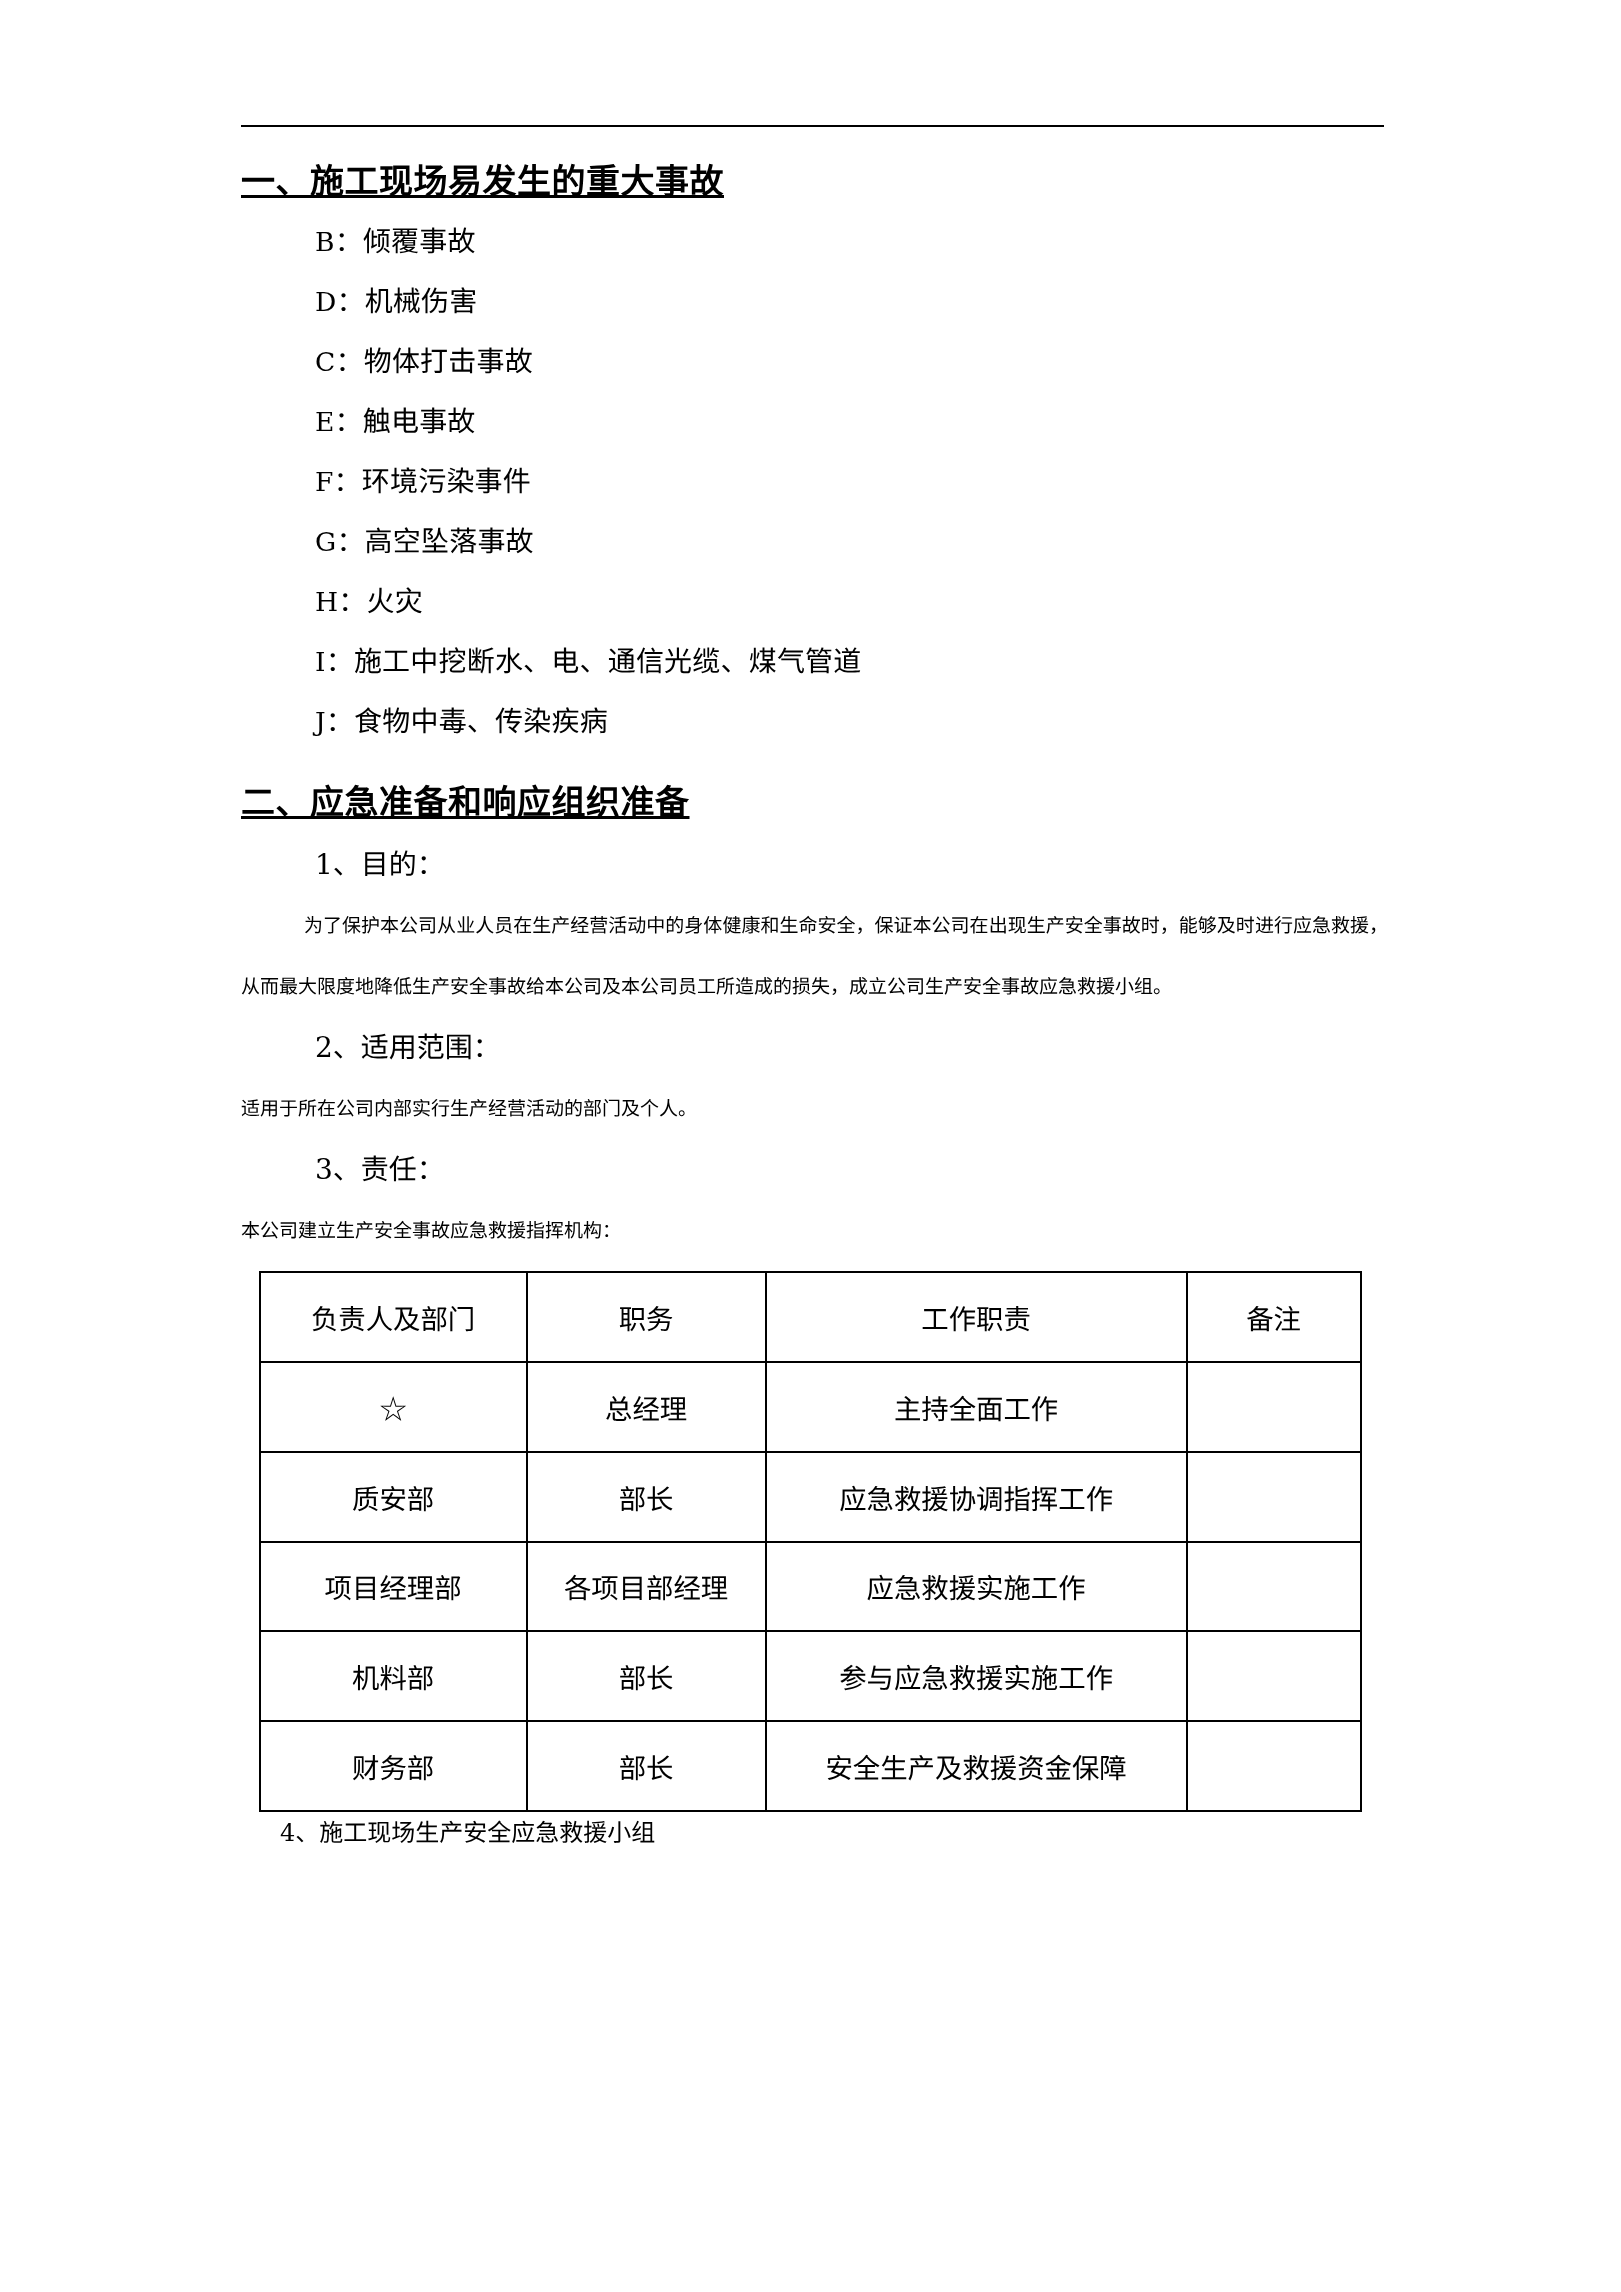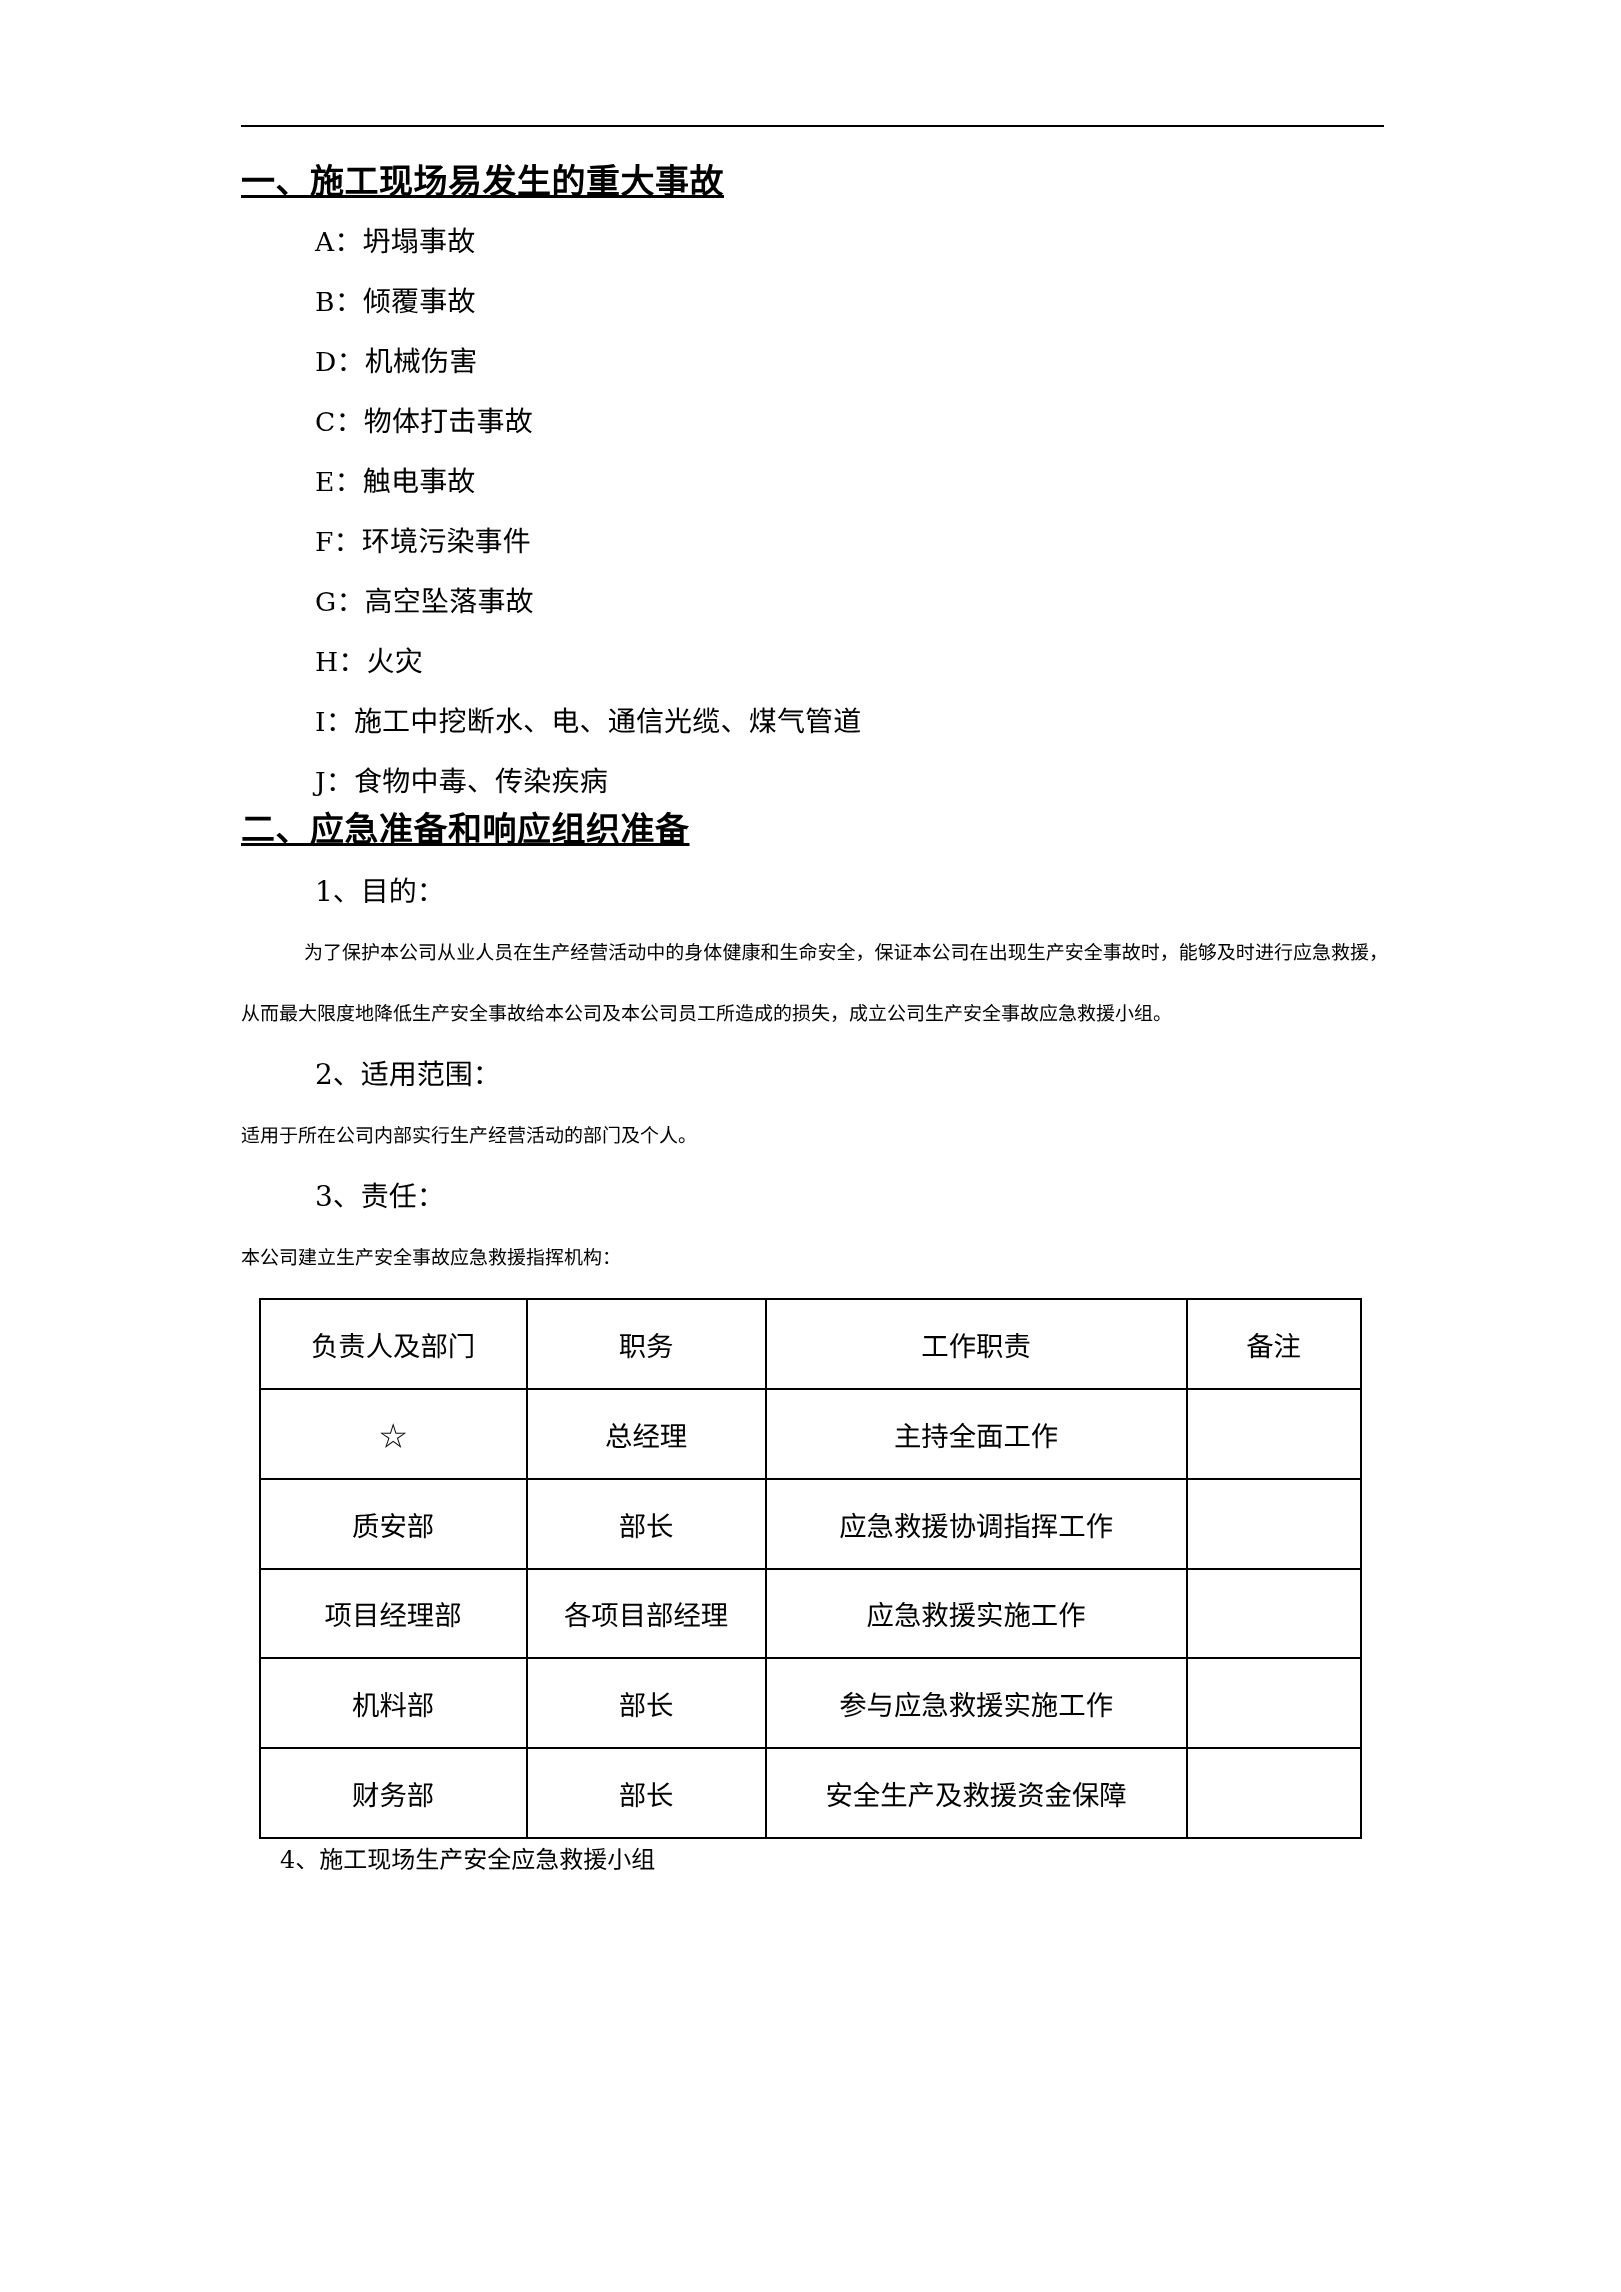--- a/index.html
+++ b/index.html
@@ -46,21 +46,21 @@
     font-size: 34px;
     line-height: 1.0;
     letter-spacing: 0.5px;
     margin: 0 0 13.7px 0;
     padding: 0;
     white-space: nowrap;
     text-decoration: underline;
   }
 
   h1.section-heading.second {
-    margin-top: 0;
+    margin-top: 33px;
     margin-bottom: 15.7px;
   }
 
   ul.hazard-list {
     list-style: none;
     margin: 0;
     padding: 0;
   }
 
   ul.hazard-list li {
@@ -138,21 +138,20 @@
 <body>
 
 <div class="page">
   <div class="content">
 
     <div class="header-rule"></div>
 
     <h1 class="section-heading">一、施工现场易发生的重大事故</h1>
 
     <ul class="hazard-list">
-      <li><span class="lat">A</span><span>：</span><span>坍塌事故</span></li>
       <li><span class="lat">B</span><span>：</span><span>倾覆事故</span></li>
       <li><span class="lat">D</span><span>：</span><span>机械伤害</span></li>
       <li><span class="lat">C</span><span>：</span><span>物体打击事故</span></li>
       <li><span class="lat">E</span><span>：</span><span>触电事故</span></li>
       <li><span class="lat">F</span><span>：</span><span>环境污染事件</span></li>
       <li><span class="lat">G</span><span>：</span><span>高空坠落事故</span></li>
       <li><span class="lat">H</span><span>：</span><span>火灾</span></li>
       <li><span class="lat">I</span><span>：</span><span>施工中挖断水、电、通信光缆、煤气管道</span></li>
       <li><span class="lat">J</span><span>：</span><span>食物中毒、传染疾病</span></li>
     </ul>

